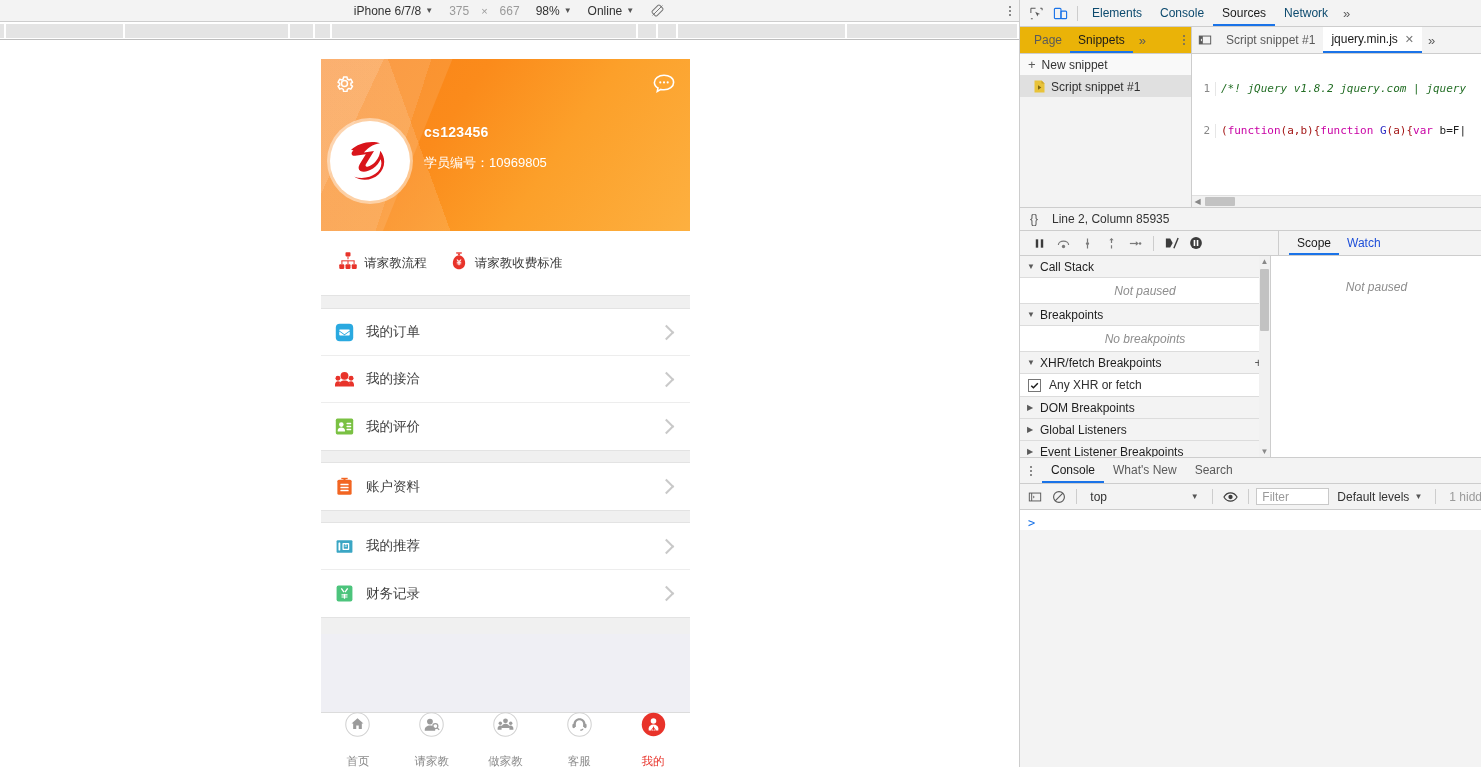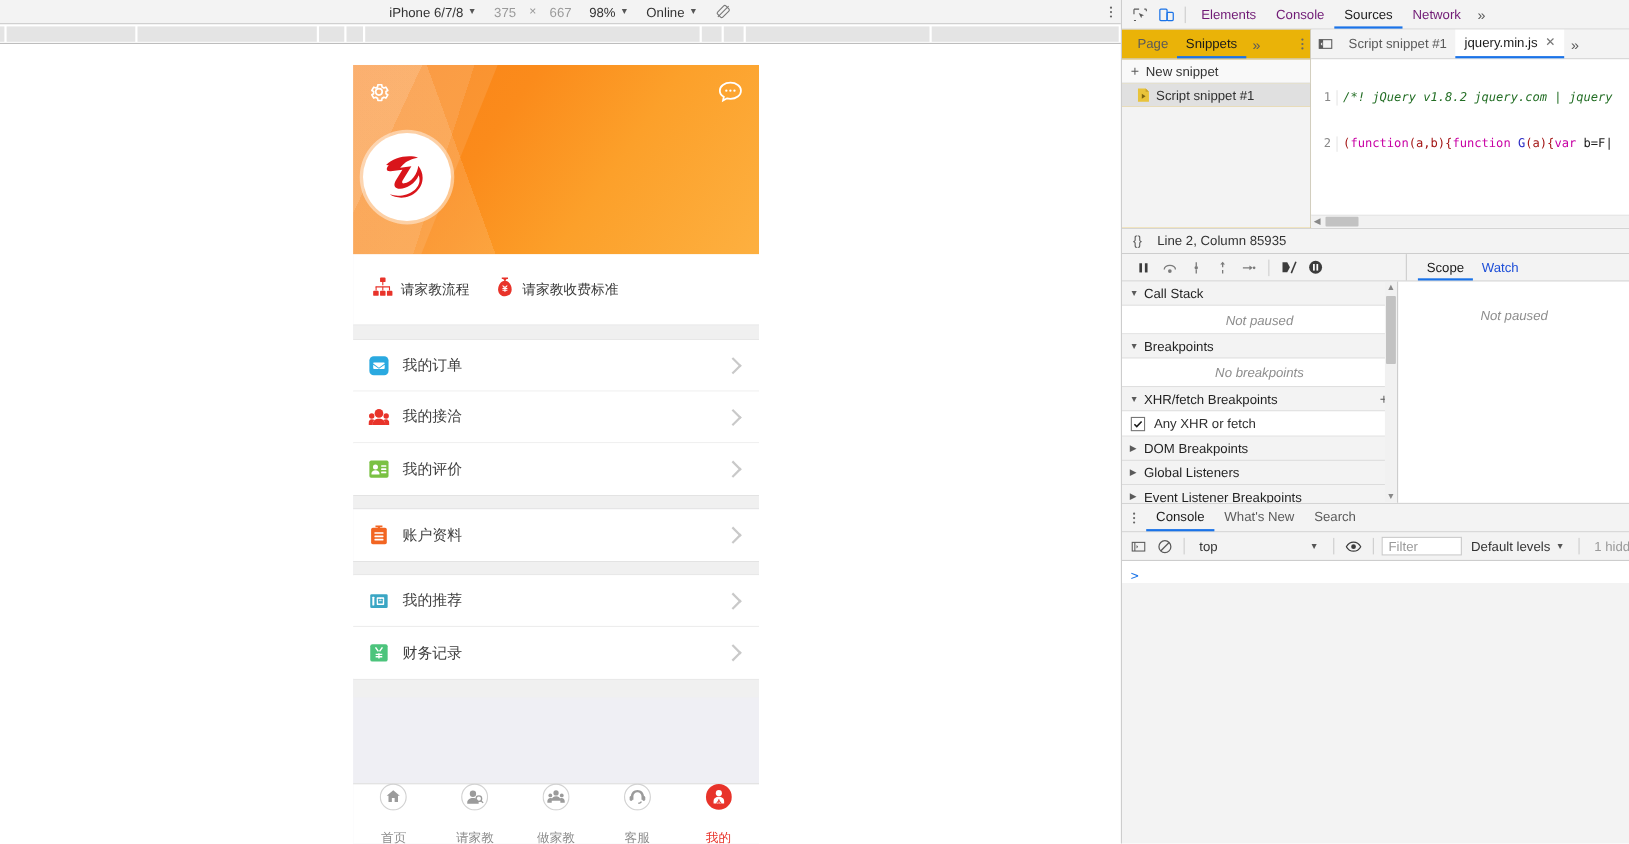--- a/index.html
+++ b/index.html
@@ -181,21 +181,21 @@
   }
   .dt-main-tabs {
     height: 26px; display:flex; align-items:center;
     background:#f3f3f3;
     border-bottom: 1px solid #cdcdcd;
     padding-left: 4px;
   }
   .toolbtn { width: 24px; height: 24px; display:flex; align-items:center; justify-content:center; }
   .vsep { width:1px; height:15px; background:#cdcdcd; margin: 0 5px; }
   .mtab {
-    height: 26px; line-height: 26px; padding: 0 9px; color:#701a75; white-space:nowrap;
+    height: 26px; line-height: 26px; padding: 0 9px; color:#0c4a6e; white-space:nowrap;
     box-sizing: border-box;
   }
   .mtab.sel { color:#1a1a1a; border-bottom: 2px solid #1a73e8; }
   .chev-more { color:#5a5a5a; padding: 0 6px; font-size: 13px; }
 
   
   .src-row { display:flex; height: 180px; }
   .nav-pane {
     width: 171px; border-right: 1px solid #cdcdcd; background:#eab308;
     display:flex; flex-direction:column;
@@ -398,20 +398,24 @@
 
           <div class="avatar">
             <span>
               <svg width="70" height="70" viewBox="0 0 70 70">
                 <circle cx="35" cy="35" r="34" fill="#fff"></circle>
                 <path fill="#d9151b" d="M16 24c5-5 13-8 21-8 3 0 6 .4 8 1.3-3 .3-7 1.6-10 3.6-4 2.6-6 5.6-6 5.6l10-1.4-8 13c-1 1.6-.4 2.8 1.4 2.6 3-.4 6-2.4 8.6-5.6 2.6-3.3 4-7 4.2-10.4 2.6 3.2 4 7 4 11 0 10-8.6 18-19.4 18-4 0-7.6-1-10.6-3 2.4.8 5 1.2 7.6 1.2 11 0 19.6-6.6 19.6-14.6 0-1.4-.3-2.8-.8-4-1.4 3.6-4 6.8-7.6 9.2-4.6 3-9.6 4-12.6 2.4-2.2-1.2-2.4-3.8-.6-6.8l6-9.8-10.6 1.4c-2.2.3-3.6-.6-3.6-2 0-1 .6-2.2 1.8-3.4z"></path>
               </svg>
             </span>
           </div>
 
+          <div class="hdr-text">
+            <div class="hdr-name">cs123456</div>
+            <div class="hdr-sub">学员编号：10969805</div>
+          </div>
         </div>
 
         <div class="quick-row">
           <div class="quick-item">
             <span>
               <svg width="20" height="20" viewBox="0 0 24 24">
                   <g fill="#e8332a">
                     <rect x="9" y="1.5" width="6" height="5" rx="1"></rect>
                     <rect x="1.5" y="16" width="6" height="5.5" rx="1"></rect>
                     <rect x="9" y="16" width="6" height="5.5" rx="1"></rect>

